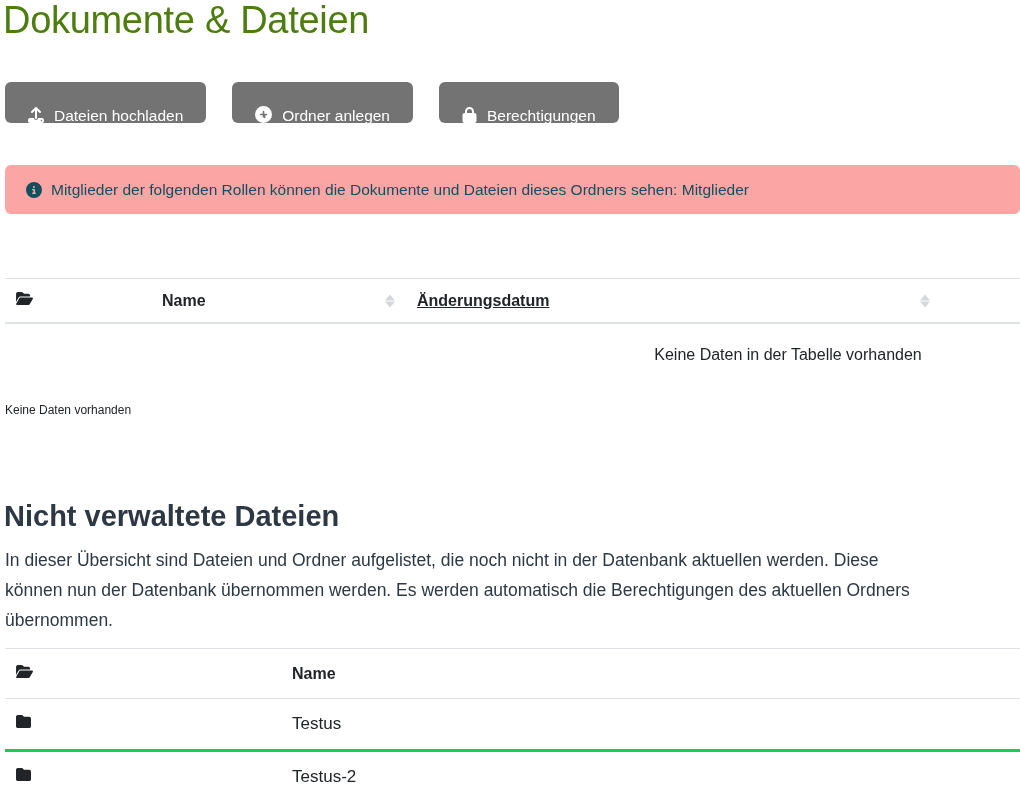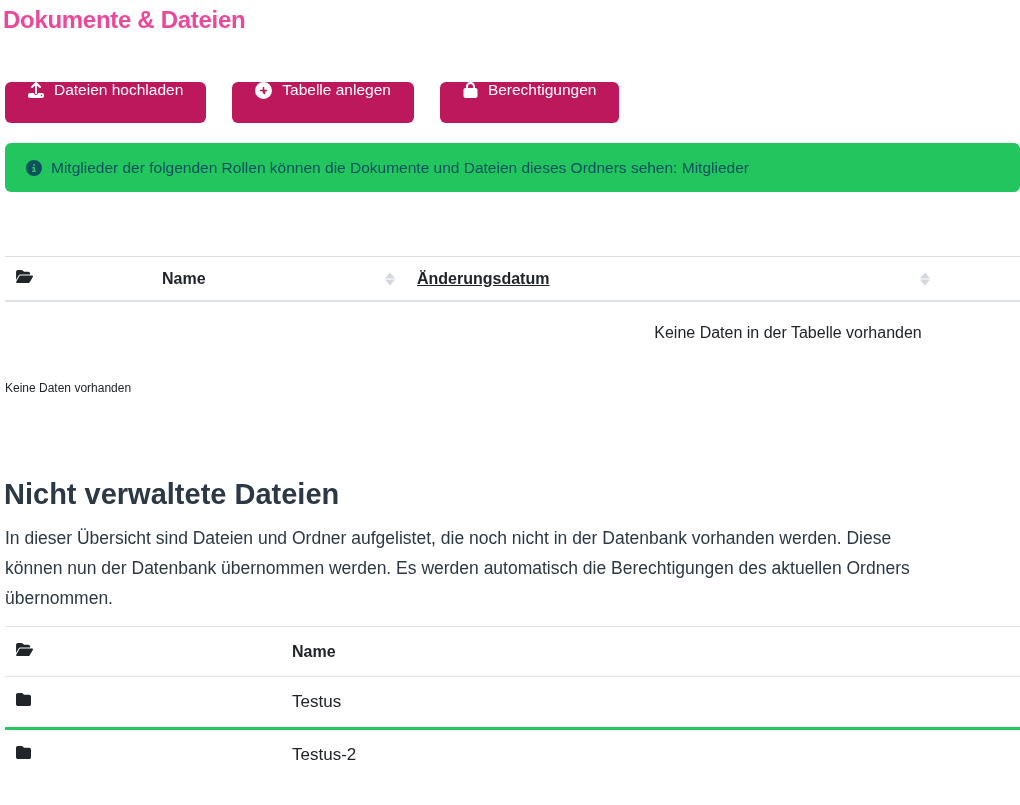--- a/index.html
+++ b/index.html
@@ -7,41 +7,41 @@
     width: 1020px; height: 805px;
     background: #ffffff;
     font-family: "Liberation Sans", "DejaVu Sans", sans-serif;
     color: #212529;
     overflow: hidden;
   }
   .page { width: 1020px; padding-left: 5px; }
 
   
   .page-title {
-    font-size: 24px; font-weight: 700; line-height: 40px;
-    color: #ec4899; letter-spacing: -0.3px;
+    font-size: 38px; font-weight: 400; line-height: 40px;
+    color: #4d7c0f; letter-spacing: -0.3px;
     margin-left: -2px;
   }
 
   
   .toolbar { margin-top: 42px; display: flex; gap: 26px; }
   .btn {
-    display: inline-flex; align-items: flex-start; gap: 10px;
+    display: inline-flex; align-items: flex-end; gap: 10px;
     height: 41px; padding: 0 23px;
-    background: #be185d; color: #ffffff;
+    background: #737373; color: #ffffff;
     border: none; border-radius: 6px;
     font-family: inherit; font-size: 15.5px; line-height: 1;
     cursor: pointer; white-space: nowrap;
   }
   .btn svg { flex: 0 0 auto; }
 
   
   .alert {
-    margin-top: 20px; width: 1015px; height: 49px;
-    background: #22c55e; color: #0e505e;
+    margin-top: 42px; width: 1015px; height: 49px;
+    background: #fca5a5; color: #0e505e;
     border-radius: 6px;
     display: flex; align-items: center; gap: 9px;
     padding: 0 21px; font-size: 15.5px;
   }
 
   
   .doc-table-clip { margin-top: 64px; width: 1015px; overflow: hidden; }
   table { border-collapse: collapse; }
   .doc-table {
     width: 1566px; table-layout: fixed;
@@ -117,21 +117,21 @@
       </span>
       <span>Dateien hochladen</span>
     </button>
 
     <button class="btn">
       <span style="display:inline-flex">
         <svg width="17" height="17" viewBox="0 0 512 512" fill="#ffffff">
             <path d="M256 512A256 256 0 1 0 256 0a256 256 0 1 0 0 512zM232 344V280H168c-13.3 0-24-10.7-24-24s10.7-24 24-24h64V168c0-13.3 10.7-24 24-24s24 10.7 24 24v64h64c13.3 0 24 10.7 24 24s-10.7 24-24 24H312v64c0 13.3-10.7 24-24 24s-24-10.7-24-24z"></path>
           </svg>
       </span>
-      <span>Tabelle anlegen</span>
+      <span>Ordner anlegen</span>
     </button>
 
     <button class="btn">
       <span style="display:inline-flex">
         <svg width="15" height="16" viewBox="0 0 448 512" fill="#ffffff">
             <path d="M144 144v48H304V144c0-44.2-35.8-80-80-80s-80 35.8-80 80zM80 192V144C80 64.5 144.5 0 224 0s144 64.5 144 144v48h16c35.3 0 64 28.7 64 64V448c0 35.3-28.7 64-64 64H64c-35.3 0-64-28.7-64-64V256c0-35.3 28.7-64 64-64H80z"></path>
           </svg>
       </span>
       <span>Berechtigungen</span>
     </button>
@@ -180,21 +180,21 @@
         </tr>
       </tbody>
     </table>
   </div>
 
   <div class="table-info">Keine Daten vorhanden</div>
 
   <h2 class="section-title">Nicht verwaltete Dateien</h2>
 
   <p class="section-desc">
-    <span>In dieser Übersicht sind Dateien und Ordner aufgelistet, die noch nicht in der Datenbank vorhanden werden. Diese</span>
+    <span>In dieser Übersicht sind Dateien und Ordner aufgelistet, die noch nicht in der Datenbank aktuellen werden. Diese</span>
     <span>können nun der Datenbank übernommen werden. Es werden automatisch die Berechtigungen des aktuellen Ordners</span>
     <span>übernommen.</span>
   </p>
 
   <table class="unmanaged-table">
     <thead>
       <tr>
         <th class="col-icon">
           <span style="display:inline-flex">
             <svg width="19" height="15" viewBox="0 0 576 512" fill="#212529">

